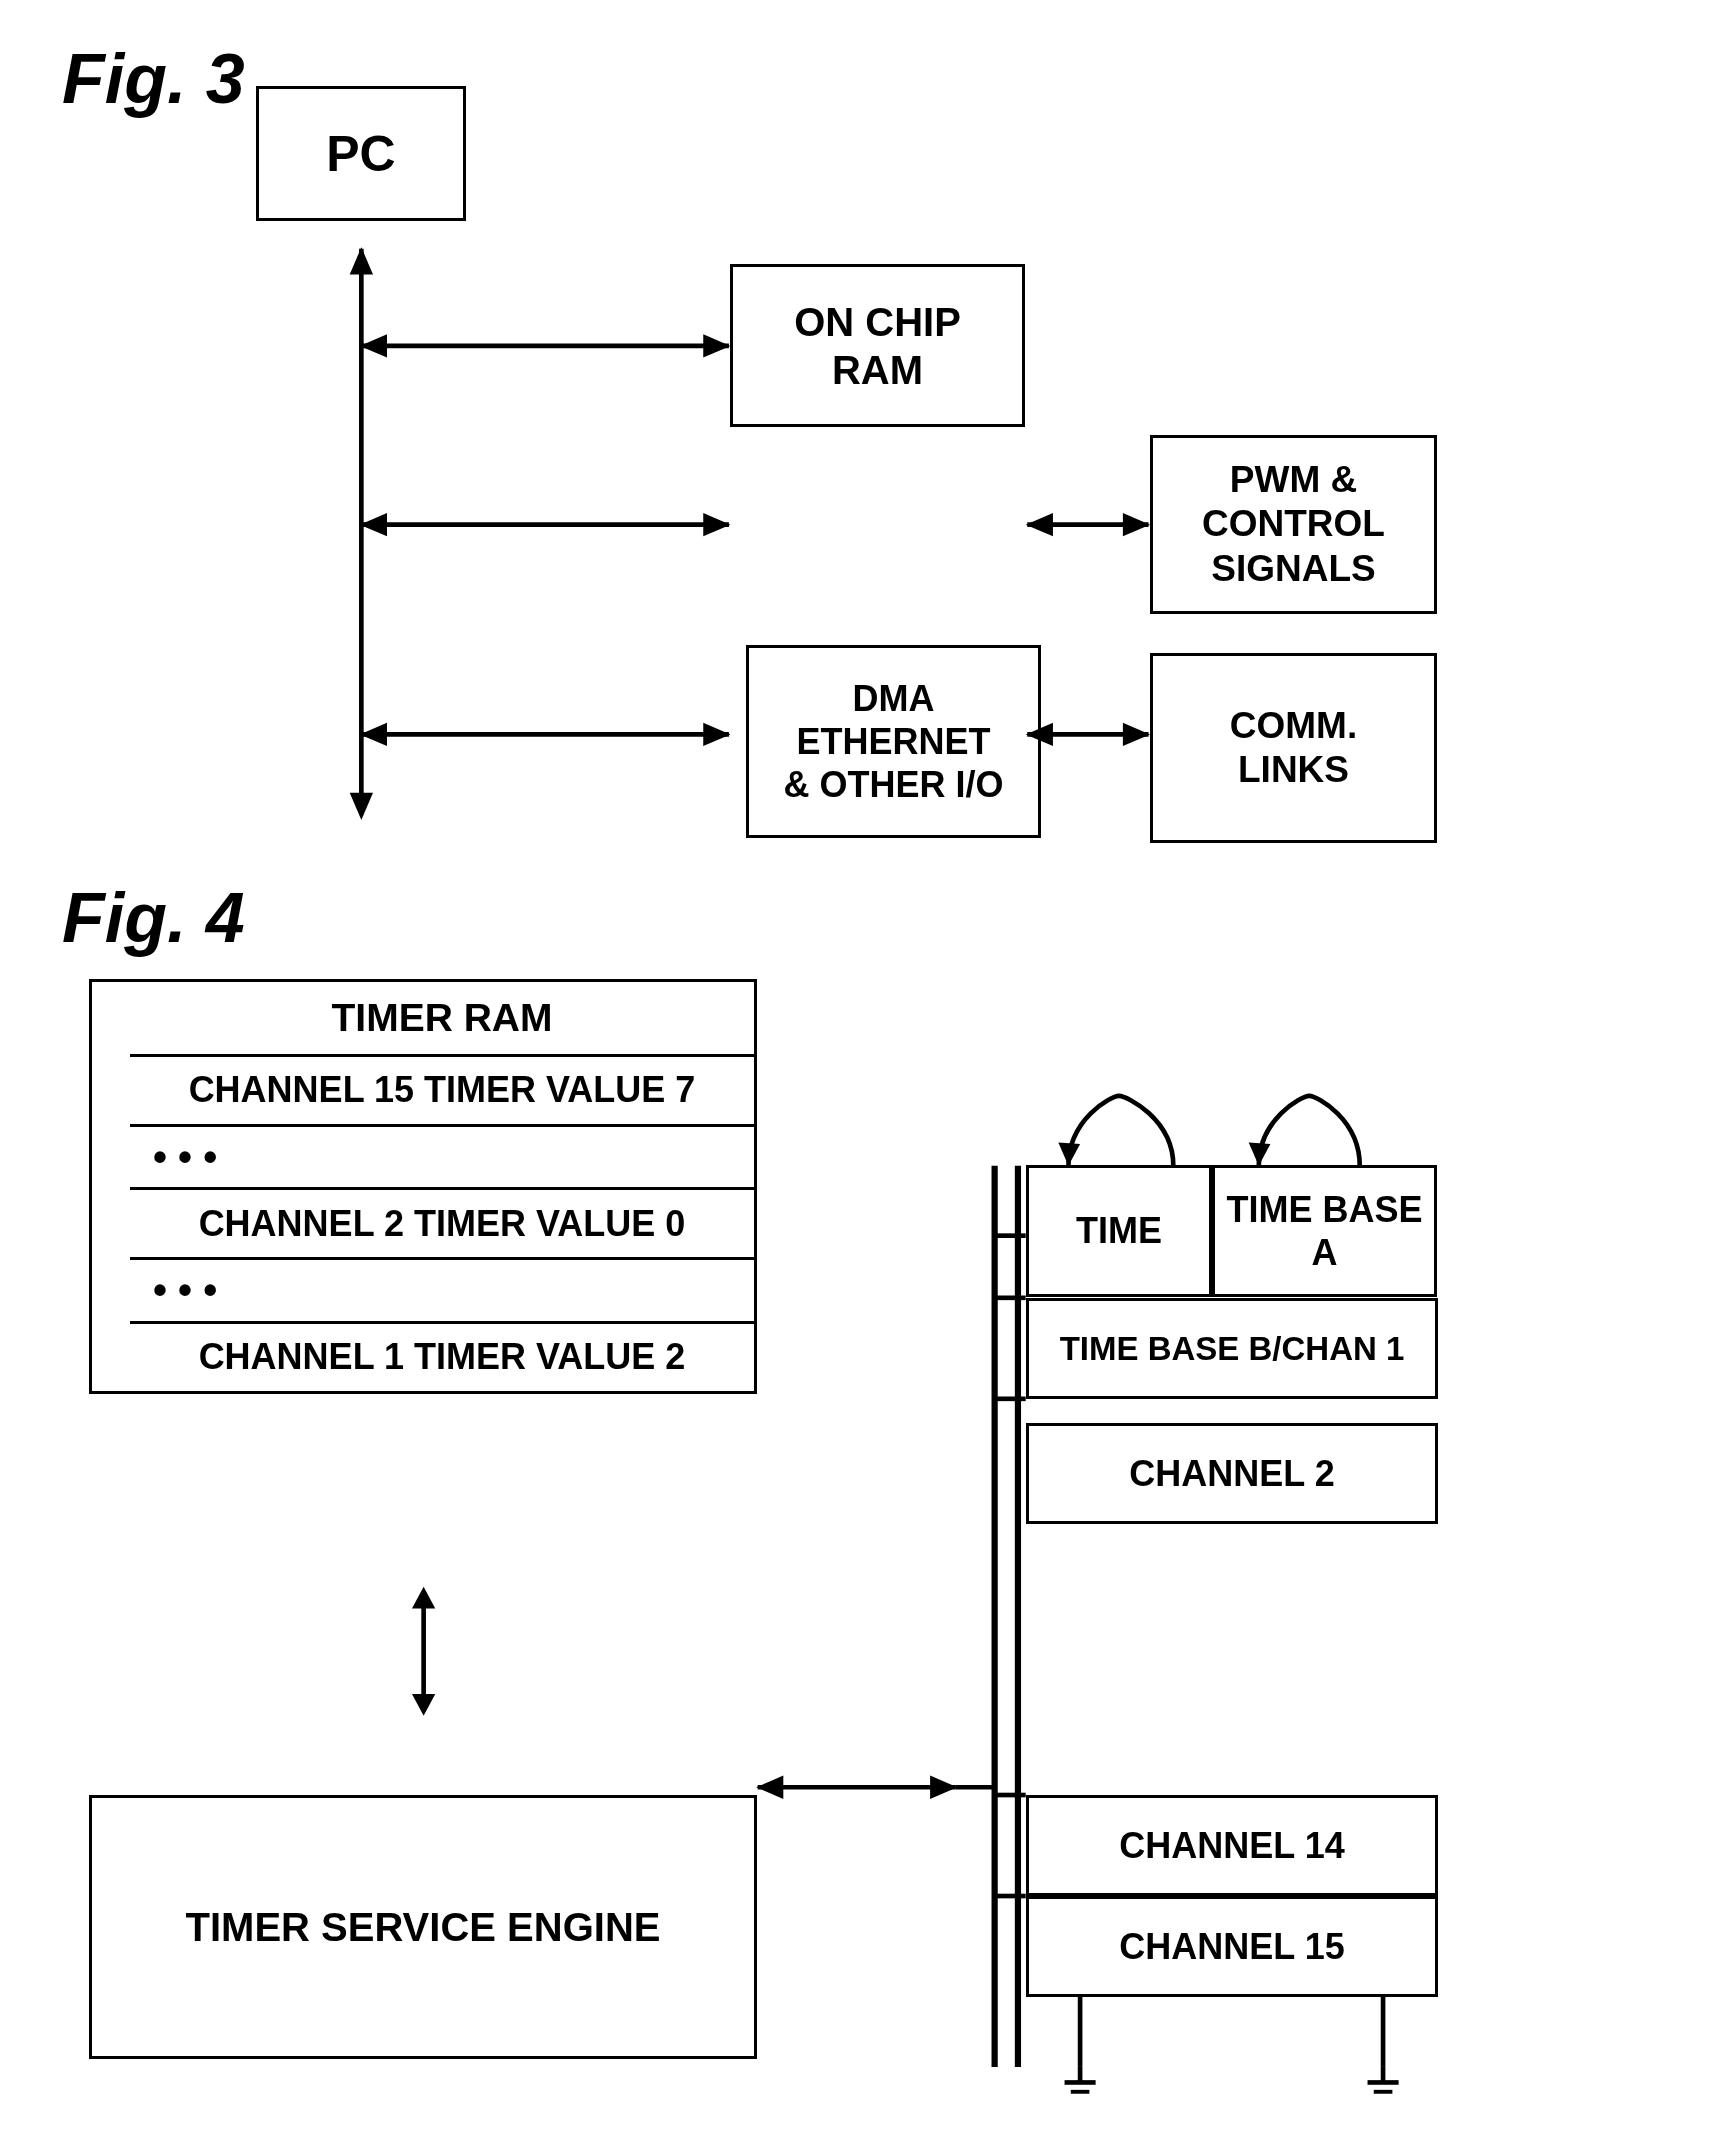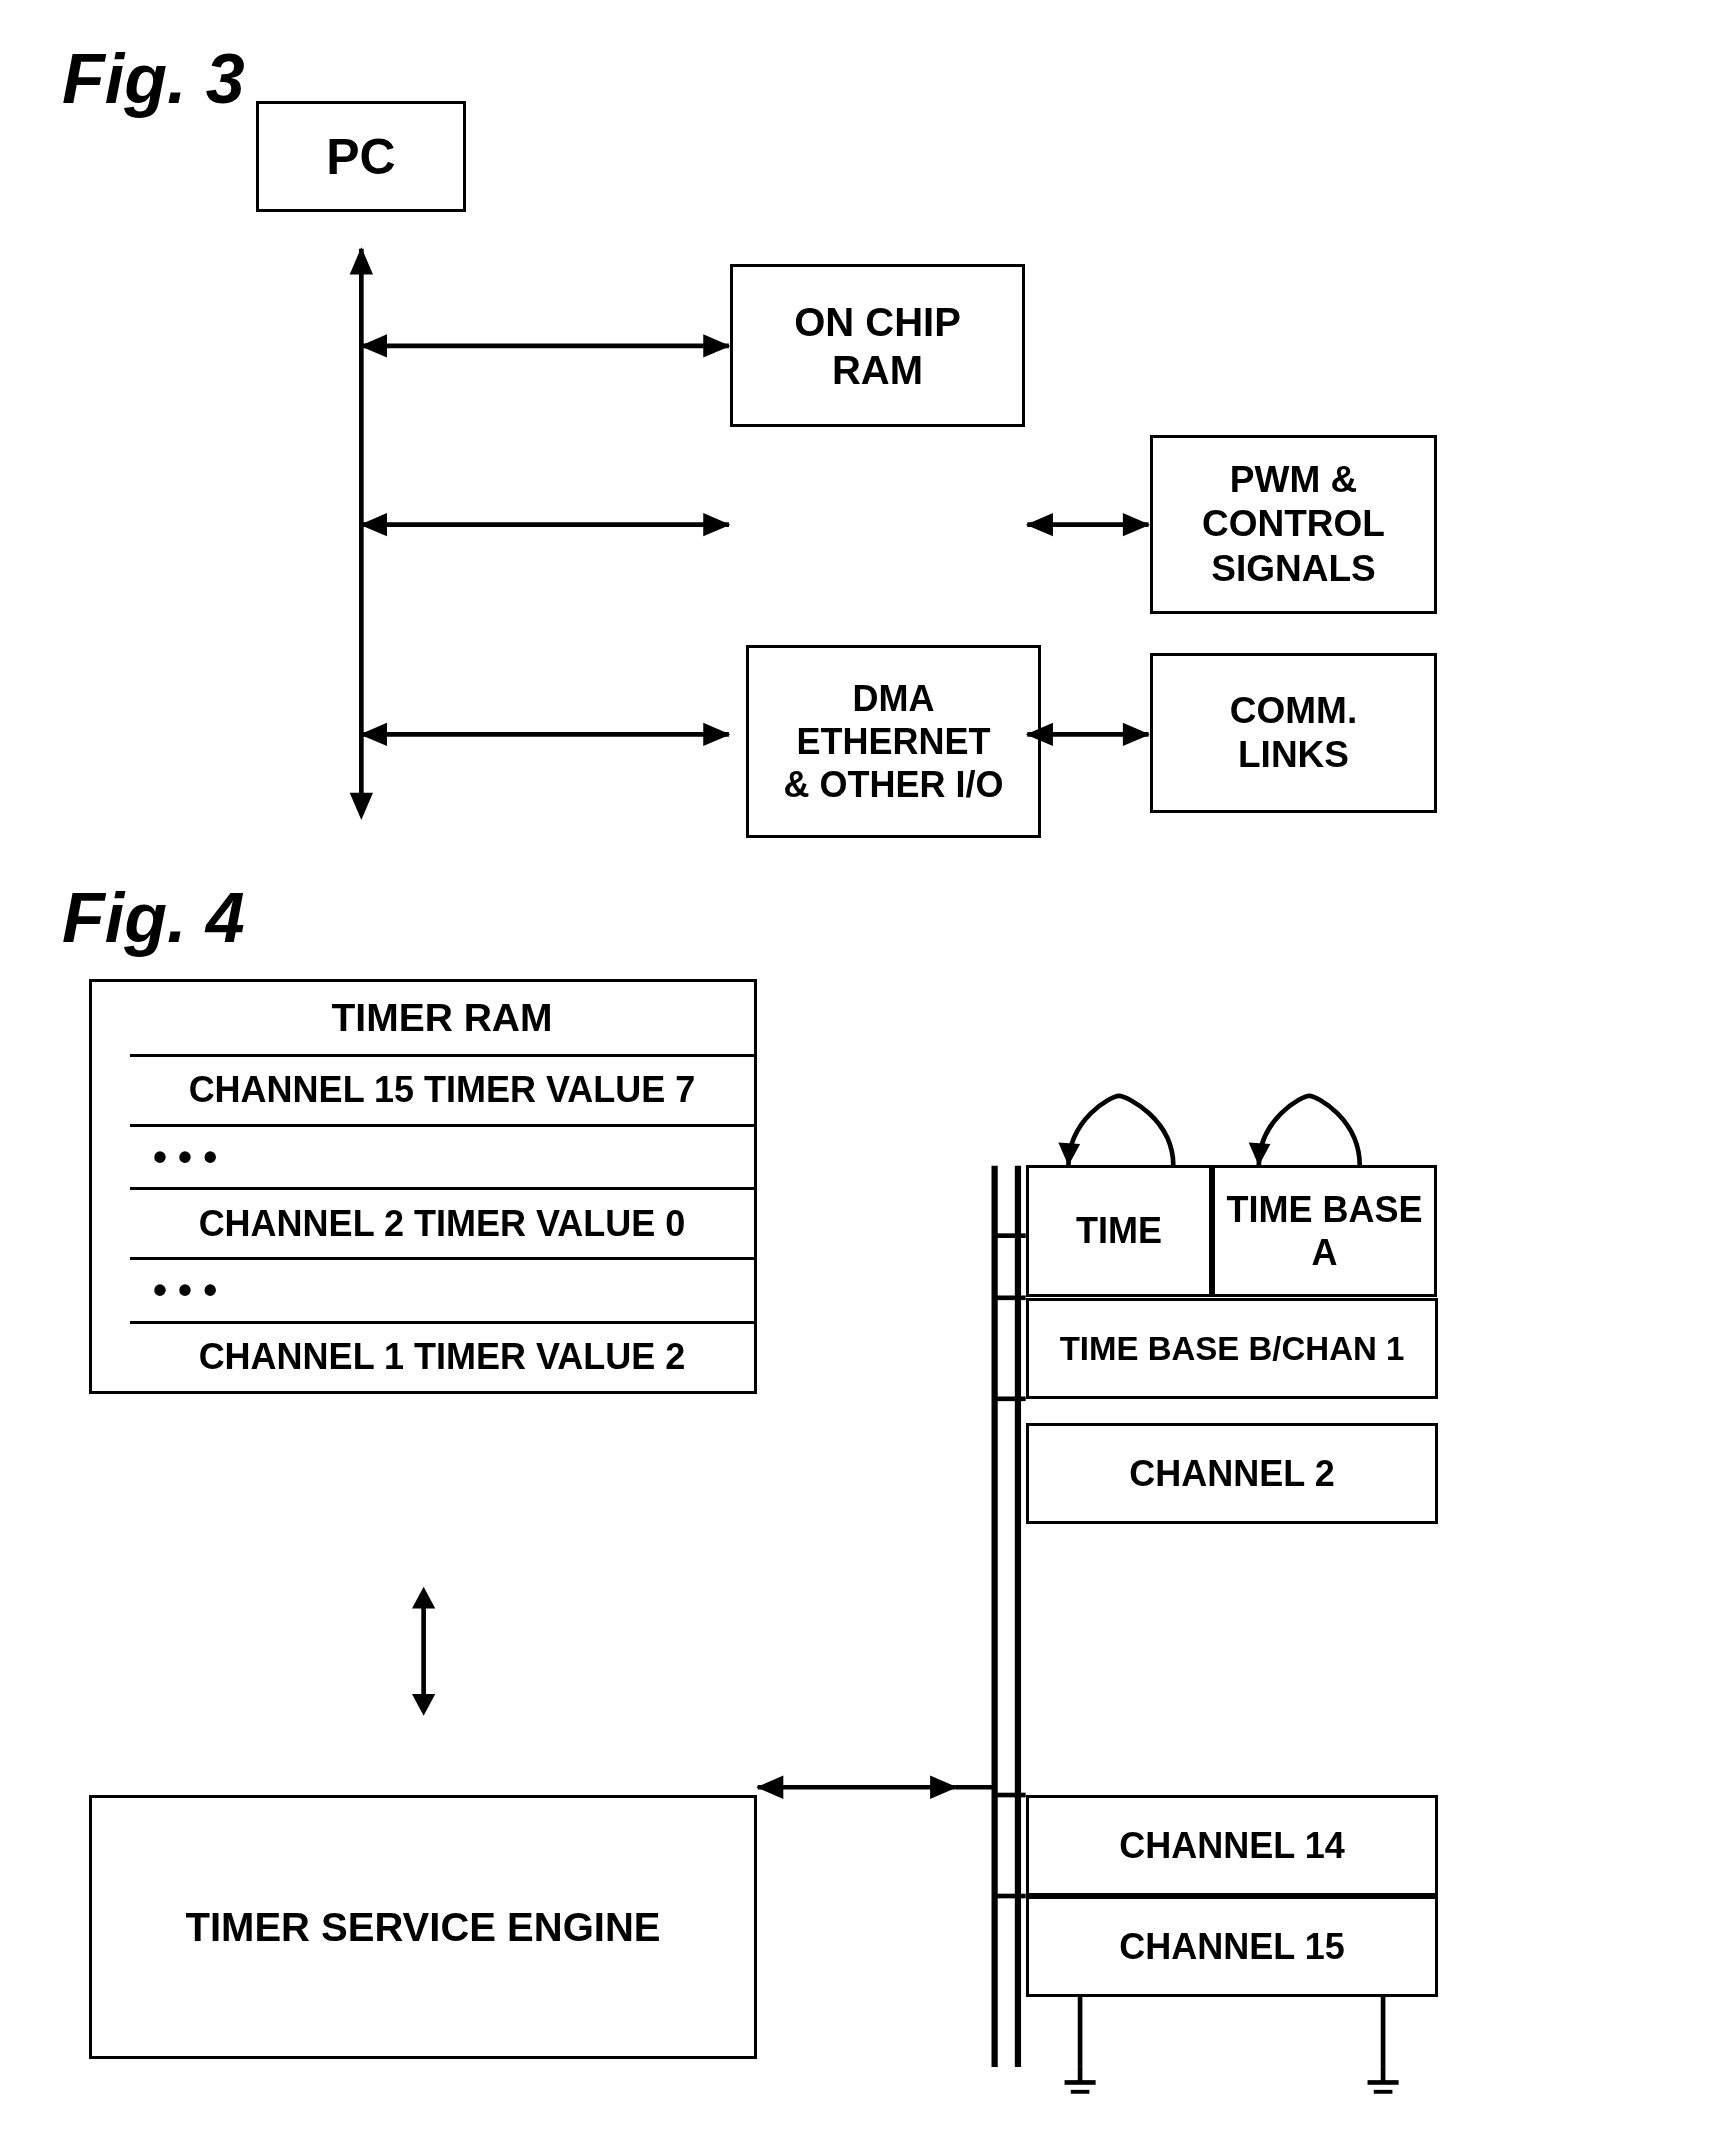--- a/index.html
+++ b/index.html
@@ -139,35 +139,35 @@
       line-height: 1.3;
     }
   </style>
 </head>
 <body>
 
 <div class="page">
 
   <div class="fig3-label">Fig. 3</div>
 
-  <div class="box" style="top:101px; left:256px; width:210px; height:111px; font-size:50px;">PC</div>
+  <div class="box" style="top:86px; left:256px; width:210px; height:135px; font-size:50px;">PC</div>
 
   <div class="box" style="top:264px; left:730px; width:295px; height:163px; white-space:pre-line;">ON CHIP
 RAM</div>
 
 
   <div class="box" style="top:435px; left:1150px; width:287px; height:179px; white-space:pre-line; font-size:37px;">PWM &amp;
 CONTROL
 SIGNALS</div>
 
   <div class="box" style="top:645px; left:730px; width:295px; height:193px; white-space:pre-line; font-size:36px;margin-left:16px;">DMA
 ETHERNET
 &amp; OTHER I/O</div>
 
-  <div class="box" style="top:653px; left:1150px; width:287px; height:160px; white-space:pre-line; font-size:37px;">COMM.
+  <div class="box" style="top:653px; left:1150px; width:287px; height:190px; white-space:pre-line; font-size:37px;">COMM.
 LINKS</div>
 
   <svg class="fig3-svg" viewBox="0 0 2234 1100" width="1736" height="855">
 
     <line x1="465" y1="320" x2="465" y2="1040" stroke="#000" stroke-width="6"></line>
 
     <polygon points="465,1055 450,1020 480,1020" fill="#000"></polygon>
 
     <polygon points="465,318 450,353 480,353" fill="#000"></polygon>
 

